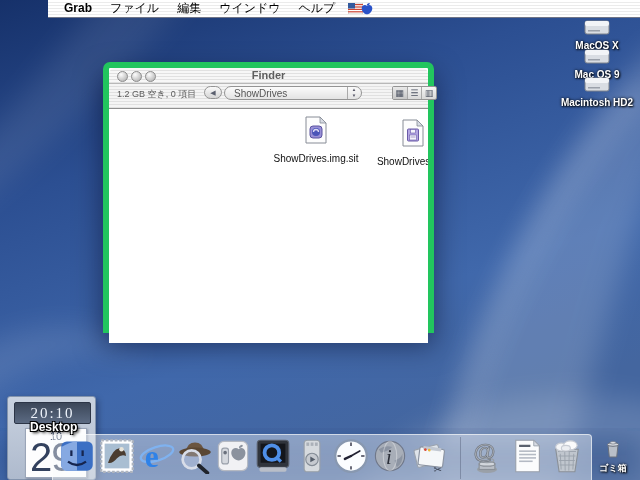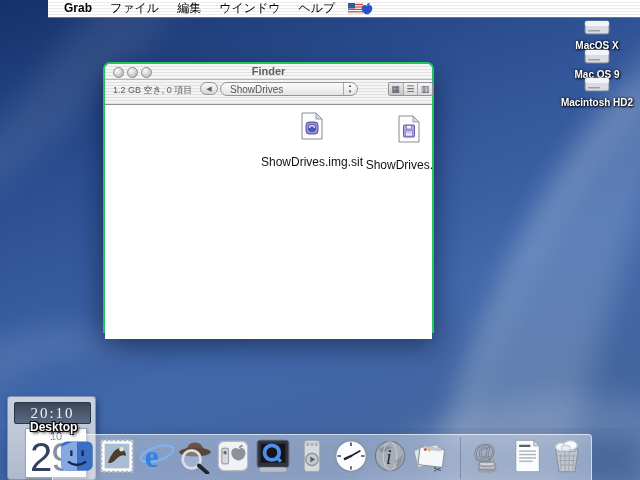--- a/index.html
+++ b/index.html
@@ -22,21 +22,21 @@
   
   .desk-icon { position:absolute; width:90px; text-align:center; z-index:5; }
   .desk-icon .dlabel { font-size:10px; font-weight:bold; color:#fff;
     text-shadow:1px 1px 2px #000, 0 0 3px #000; margin-top:1px; white-space:nowrap; }
   #desk-icon-1 { left:552px; top:20px; }
   #desk-icon-2 { left:552px; top:49px; }
   #desk-icon-3 { left:552px; top:77px; }
 
   
   #finder-window { position:absolute; left:103px; top:62px; width:331px; height:271px; z-index:10;
-    border:2px solid #22c55e; border-radius:7px 7px 0 0;
+    border:6px solid #22c55e; border-radius:7px 7px 0 0;
     box-shadow:0 12px 28px rgba(0,0,25,0.5); background:#fff; }
   #titlebar { height:16px; border-radius:6px 6px 0 0; position:relative;
     background:repeating-linear-gradient(180deg,#f7f7f7 0px,#f7f7f7 2px,#e1e1e1 2px,#e1e1e1 3px);
     border-bottom:1px solid #b8b8b8; }
   #titlebar .wtitle { position:absolute; left:0; right:0; top:1px; text-align:center;
     font-size:11px; font-weight:bold; color:#5e5e5e; }
   .tl-btn { position:absolute; top:2.5px; width:11px; height:11px; border-radius:50%;
     background:radial-gradient(circle at 35% 30%, #fdfdfd, #c2c2c2 70%, #9a9a9a);
     border:1px solid #8d8d8d; }
   #btn-close{ left:8px; } #btn-min{ left:22px; } #btn-zoom{ left:36px; }
@@ -56,21 +56,21 @@
   #view-switcher { position:absolute; left:283px; top:2px; width:45px; height:14px; display:flex;
     border:1px solid #949494; border-radius:2px; background:linear-gradient(#f5f5f5,#d8d8d8); }
   .view-seg { flex:1; text-align:center; font-size:9px; line-height:13px; color:#4a5160; }
   .view-seg + .view-seg { border-left:1px solid #a9a9a9; }
   .view-seg.sel { background:linear-gradient(#e9e9e9,#c6c6c6); }
   #window-content { position:relative; height:234px; background:#fff; overflow:hidden; }
 
   .file-item { position:absolute; width:110px; text-align:center; }
   #file-1 { left:152px; top:7px; }
   #file-2 { left:249px; top:10px; }
-  .file-item .fname { font-size:12px; color:#111; margin-top:11px; white-space:nowrap; }
+  .file-item .fname { font-size:10px; color:#111; margin-top:5px; white-space:nowrap; }
 
   
   #clock-widget { position:absolute; left:7px; top:396px; width:89px; height:84px; z-index:6;
     background:linear-gradient(#c9d2e0,#aebacd); border:1px solid #8394ad; border-radius:3px;
     box-shadow:2px 3px 6px rgba(0,0,20,0.35); }
   #lcd { position:absolute; left:6px; top:5px; width:77px; height:22px;
     background:linear-gradient(#3c4759,#5b6a82); border:1px solid #2c3547; border-radius:2px;
     color:#eef3fb; font-family:Liberation Serif, serif; font-size:15px;
     text-align:center; line-height:20px; letter-spacing:2px; }
   #calendar-page { position:absolute; left:17px; top:31px; width:62px; height:50px;
@@ -360,14 +360,22 @@
       <svg viewBox="0 0 32 32">
         <path d="M6,10 L26,10 L23,30 L9,30 Z" fill="#c0c6ce" stroke="#8a9098"></path>
         <path d="M8,12 L24,12 M8.5,16 L23.5,16 M9,20 L23,20 M9.5,24 L22.5,24 M10,14 L10.8,28 M14,12.5 L14.4,29 M18,12.5 L17.6,29 M22,14 L21.2,28" stroke="#9aa2ac" stroke-width="0.8" fill="none"></path>
         <ellipse cx="11" cy="8" rx="5" ry="3.5" fill="#f4f5f7" stroke="#c8ccd4"></ellipse>
         <ellipse cx="19" cy="6.5" rx="6" ry="4" fill="#fbfbfc" stroke="#c8ccd4"></ellipse>
         <ellipse cx="15" cy="9" rx="4" ry="2.5" fill="#eceef2" stroke="#c8ccd4"></ellipse>
       </svg>
     </div>
   </div>
 
+  <div id="desk-trash">
+    <svg width="16" height="18" viewBox="0 0 16 18">
+      <path d="M3,5 L13,5 L11.7,17 L4.3,17 Z" fill="#b9bfc8" stroke="#6a707c"></path>
+      <ellipse cx="8" cy="4.5" rx="5.5" ry="1.8" fill="#d4d8de" stroke="#6a707c"></ellipse>
+      <ellipse cx="8" cy="2.8" rx="3" ry="1.2" fill="#e8eaee" stroke="#6a707c" stroke-width="0.7"></ellipse>
+    </svg>
+    <div class="dlabel">ゴミ箱</div>
+  </div>
 
 </div>
 
 </body></html>

